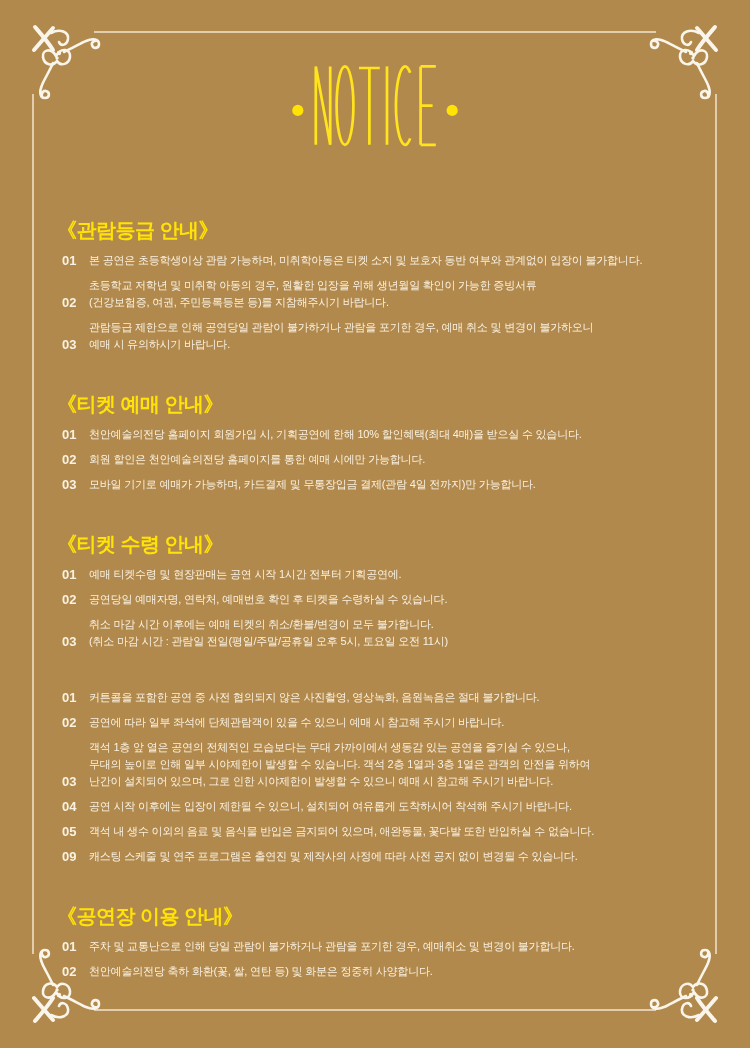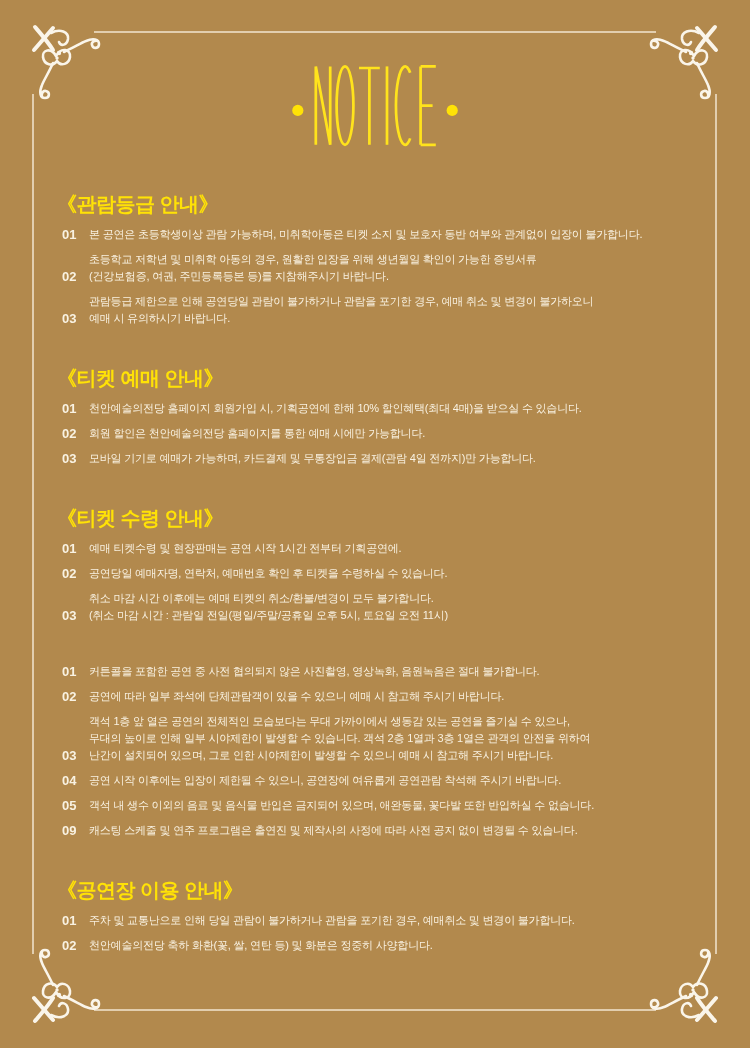--- a/index.html
+++ b/index.html
@@ -36,21 +36,21 @@
     position:absolute;left:0;top:64px;width:750px;
     display:flex;justify-content:center;
   }
   .title-svg{width:168px;height:auto;display:block;}
   .sr-only{
     position:absolute;width:1px;height:1px;overflow:hidden;
     clip:rect(0 0 0 0);white-space:nowrap;
   }
   
   .sections{
-    position:absolute;left:57px;top:192px;width:668px;
+    position:absolute;left:57px;top:218px;width:668px;
   }
   .section{margin:0 0 39px 0;}
   .section:last-child{margin-bottom:0;}
   .section-heading{
     margin:0 0 10px 0;
     font-size:20px;font-weight:bold;line-height:24px;
     letter-spacing:-0.5px;color:var(--accent);
   }
   .item{
     display:flex;align-items:flex-end;
@@ -229,21 +229,21 @@
 
     <div class="item">
       <span class="item-number">03</span>
       <span class="item-text">객석 1층 앞 열은 공연의 전체적인 모습보다는 무대 가까이에서 생동감 있는 공연을 즐기실 수 있으나,
 무대의 높이로 인해 일부 시야제한이 발생할 수 있습니다. 객석 2층 1열과 3층 1열은 관객의 안전을 위하여
 난간이 설치되어 있으며, 그로 인한 시야제한이 발생할 수 있으니 예매 시 참고해 주시기 바랍니다.</span>
     </div>
 
     <div class="item">
       <span class="item-number">04</span>
-      <span class="item-text">공연 시작 이후에는 입장이 제한될 수 있으니, 공연장에 여유롭게 공연관람 착석해 주시기 바랍니다.</span>
+      <span class="item-text">공연 시작 이후에는 입장이 제한될 수 있으니, 설치되어 여유롭게 도착하시어 착석해 주시기 바랍니다.</span>
     </div>
 
     <div class="item">
       <span class="item-number">05</span>
       <span class="item-text">객석 내 생수 이외의 음료 및 음식물 반입은 금지되어 있으며, 애완동물, 꽃다발 또한 반입하실 수 없습니다.</span>
     </div>
 
     <div class="item">
       <span class="item-number">09</span>
       <span class="item-text">캐스팅 스케줄 및 연주 프로그램은 출연진 및 제작사의 사정에 따라 사전 공지 없이 변경될 수 있습니다.</span>

